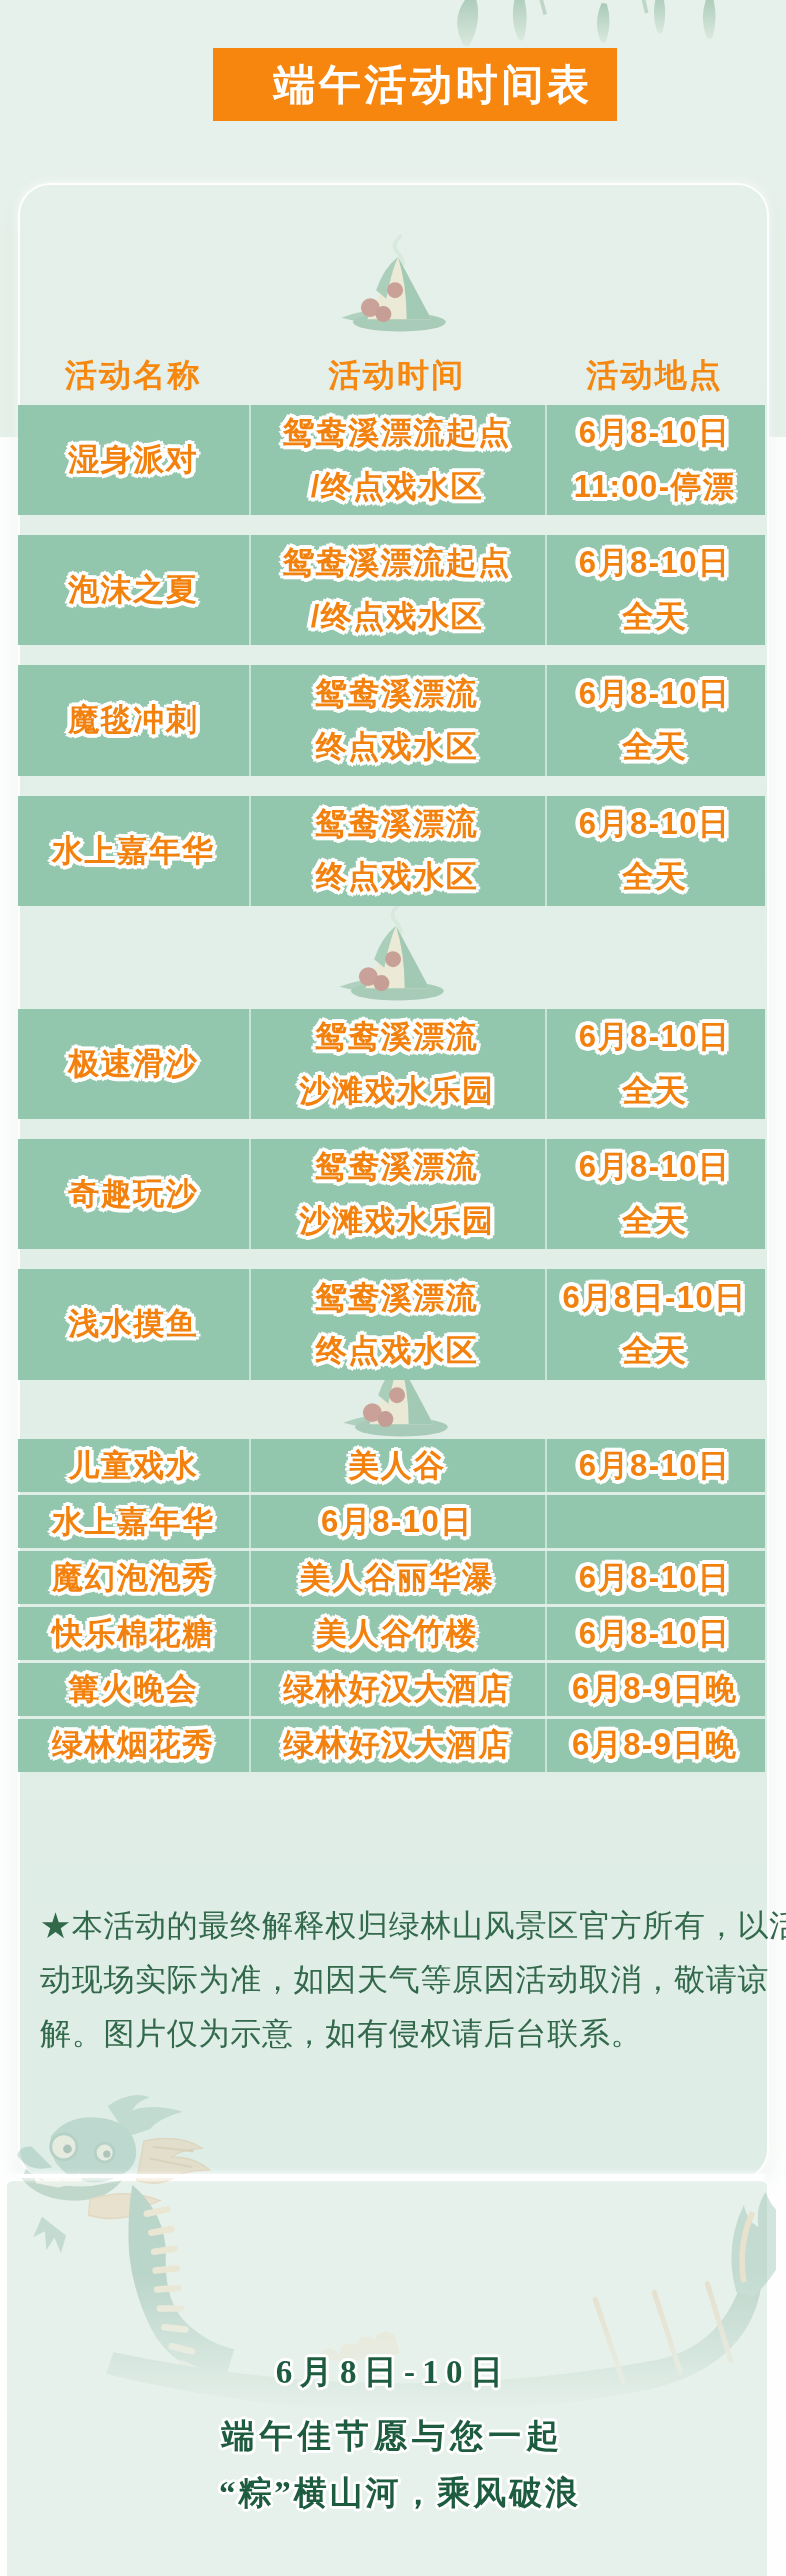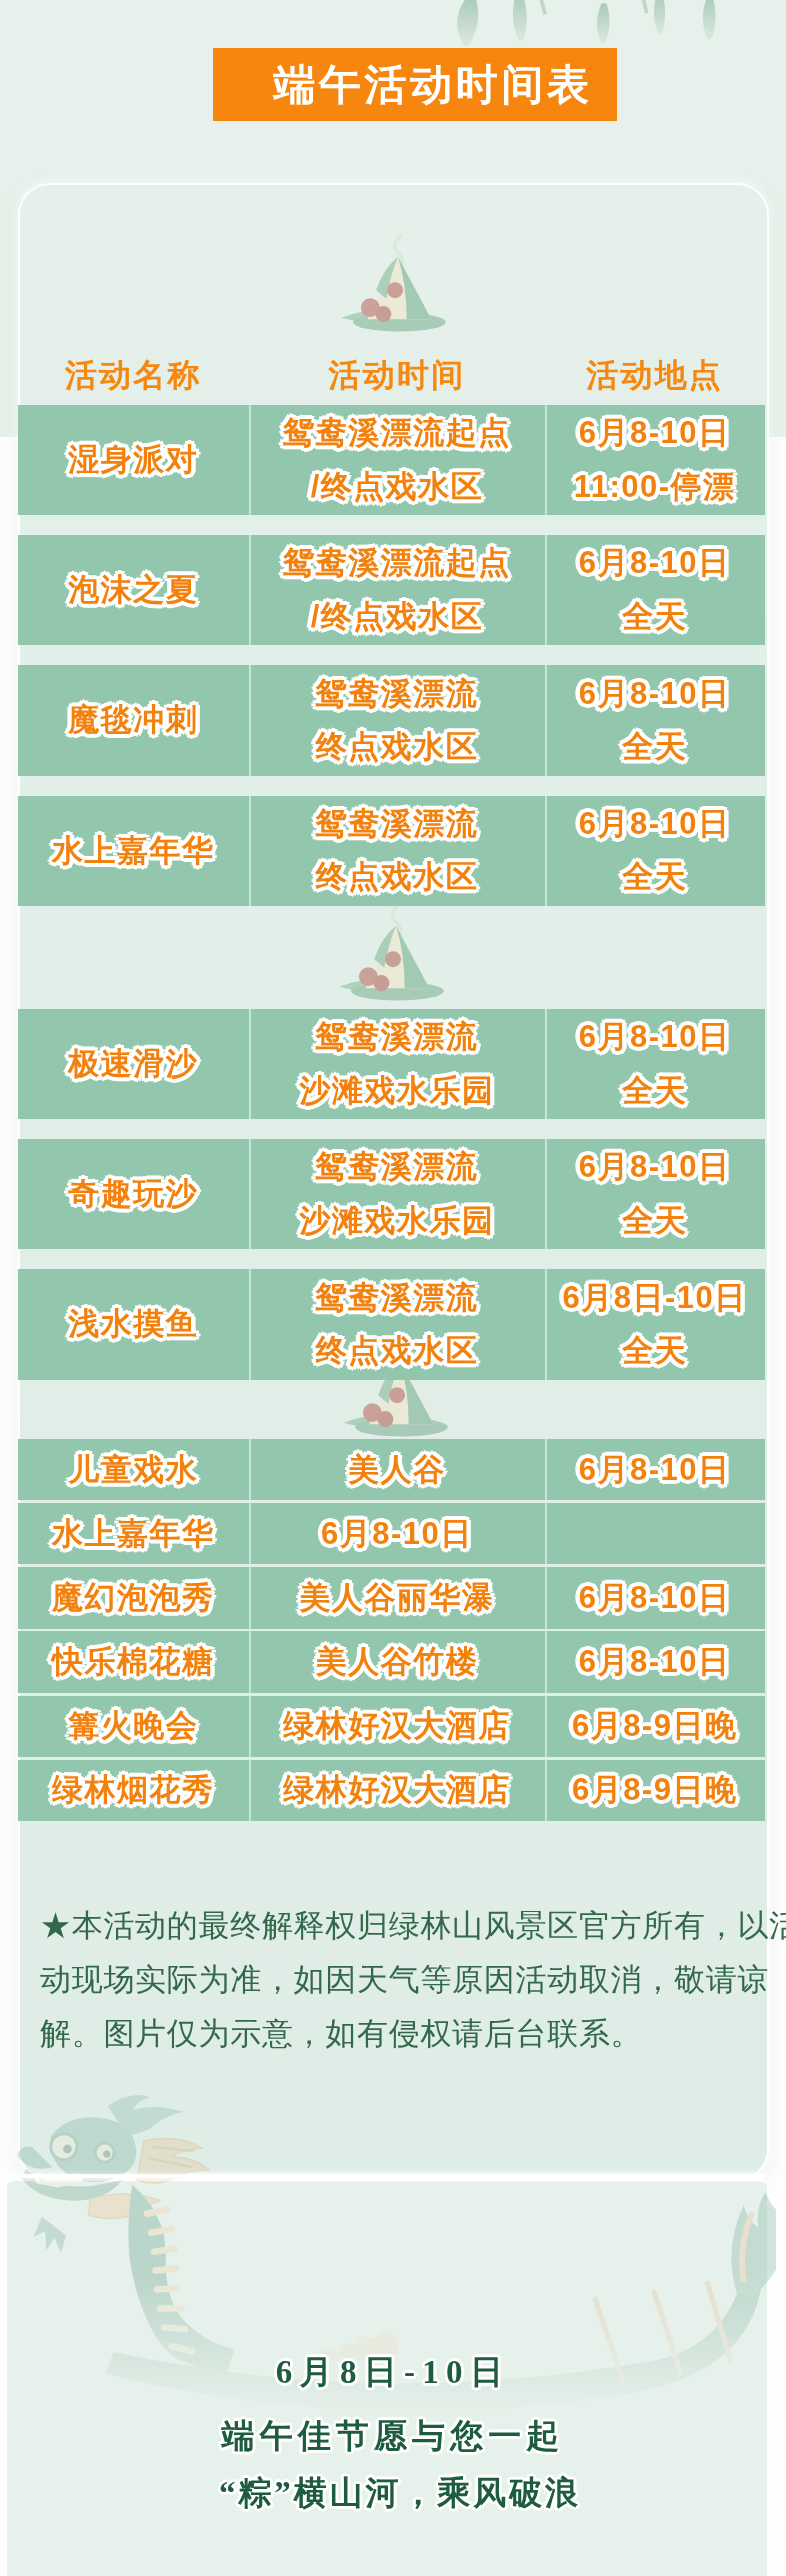--- a/index.html
+++ b/index.html
@@ -43,21 +43,21 @@
     text-align:center;color:var(--header-text,#f6870f);
     font-size:32px;font-weight:700;letter-spacing:2.2px;
     font-family:"Liberation Serif","DejaVu Serif",serif;
   }
   .table-block{
     position:absolute;left:17.5px;width:747px;
     display:flex;flex-direction:column;gap:20px;z-index:2;
   }
   .block-1{top:405px;height:431px;}
   .block-2{top:1009px;height:323px;}
-  .block-3{top:1439px;height:382px;gap:2.9px;}
+  .block-3{top:1439px;height:333px;gap:2.9px;}
   .t-row{
     flex:1;position:relative;background:var(--row-bg,#92c7ae);
     display:grid;grid-template-columns:31% 39.6% 29.4%;
   }
   .t-row::before,.t-row::after{
     content:"";position:absolute;top:0;bottom:0;width:2.2px;background:rgba(255,255,255,.5);
   }
   .t-row::before{left:31%;}
   .t-row::after{left:70.6%;}
   .t-cell{

